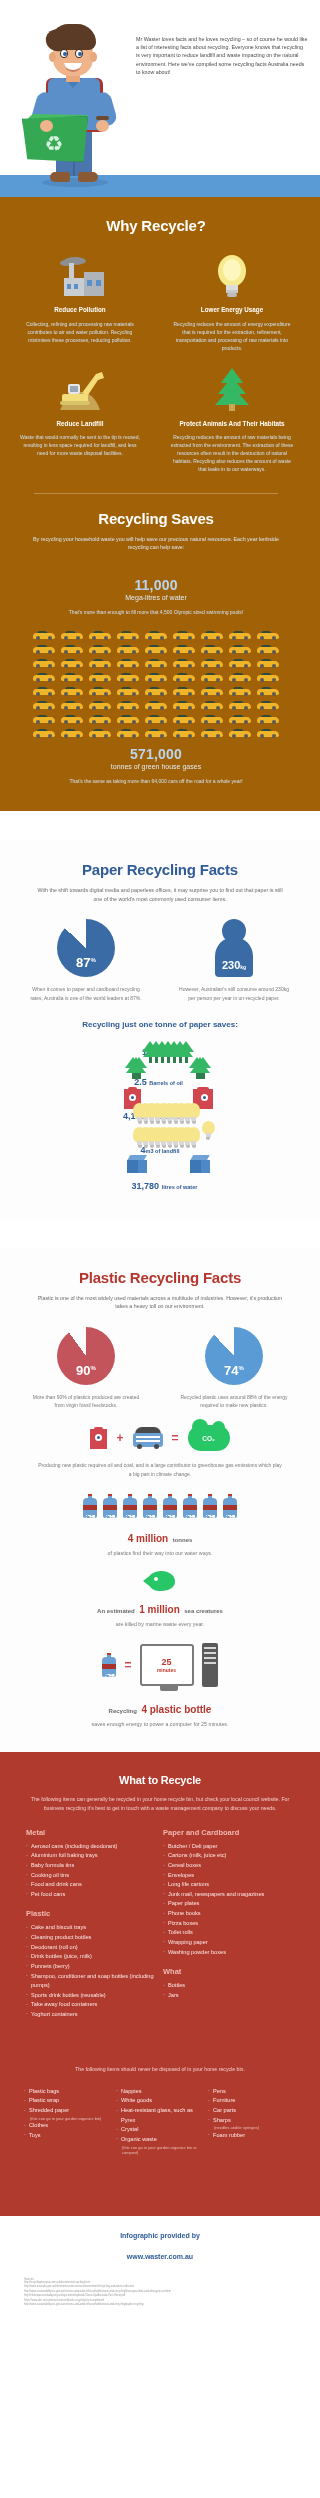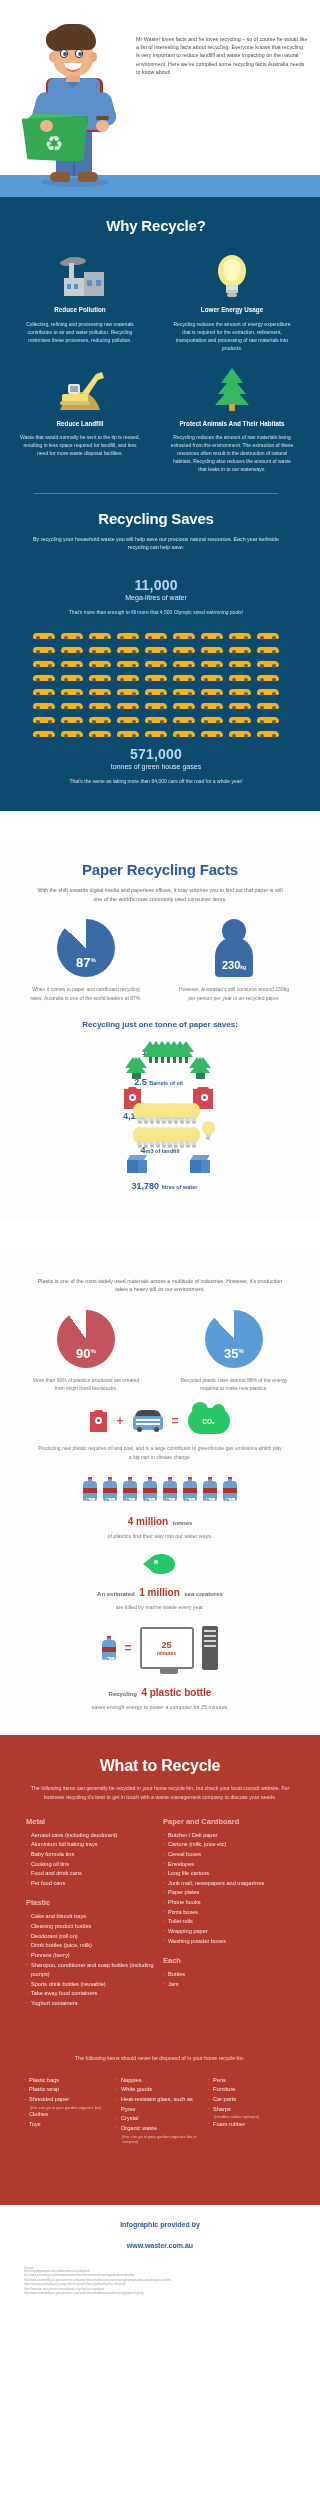--- a/index.html
+++ b/index.html
@@ -67,21 +67,21 @@
   .c-shoe-r { position:absolute; left:58px; top:152px; width:20px; height:10px; background:#8a5a34; border-radius:5px 8px 8px 5px;}
   .c-shadow { position:absolute; left:22px; top:158px; width:66px; height:9px; background:rgba(40,80,130,0.22); border-radius:50%;}
   .c-bin { position:absolute; left:2px; top:96px; width:66px; height:46px; background:#35a853; border-radius:3px;
            clip-path: polygon(0 6%, 100% 0, 93% 100%, 8% 94%); box-shadow: inset 0 0 0 1px #2d8f47; }
   .c-bin-top { position:absolute; left:2px; top:94px; width:66px; height:9px; background:#46bd64; border-radius:3px;
                clip-path: polygon(2% 100%, 16% 0, 100% 12%, 92% 100%); }
   .c-bin-logo { position:absolute; left:22px; top:112px; width:24px; height:24px; color:#d9f5e1; font-size:21px; line-height:24px; text-align:center;}
 
   
   .band-lightblue { background:#5b9bd5; height:22px; }
-  .sec-blue { background:#0c4a6e; color:#fff; padding: 20px 16px 26px 8px; }
+  .sec-blue { background:#a16207; color:#fff; padding: 20px 16px 26px 8px; }
   .sec-blue h2 {
     text-align:center; font-size:15px; font-weight:bold; color:#fff;
     letter-spacing:-0.2px;
   }
   .sec-blue .intro {
     text-align:center; font-size:5.3px; line-height:1.55; color:#dbe7f4;
     margin:8px auto 0 auto; max-width:250px;
   }
 
   .why-grid { display:grid; grid-template-columns:1fr 1fr; gap: 14px 8px; margin-top:18px; }
@@ -210,21 +210,21 @@
   .monitor { width:54px; height:42px; background:#fff; border:2.5px solid #7a7a7a; border-radius:3px; position:relative;
              display:flex; flex-direction:column; align-items:center; justify-content:center;}
   .monitor::after{content:""; position:absolute; left:18px; bottom:-7px; width:18px; height:5px; background:#7a7a7a; border-radius:0 0 2px 2px;}
   .mon-num { font-size:9px; font-weight:bold; color:#c0392b; }
   .mon-sub { font-size:5px; font-weight:bold; color:#c0392b; }
   .tower { width:16px; height:44px; background:#5a5a5a; border-radius:2px; padding:4px 2px; }
   .tower-s { height:2.5px; background:#d6d6d6; margin-bottom:2.5px; }
 
   
   .sec-red { background:#b03a2e; color:#fff; padding:22px 16px 26px 16px; }
-  .sec-red h2 { text-align:center; font-size:16px; font-weight:bold; color:#fff; letter-spacing:-0.2px;}
+  .sec-red h2 { text-align:center; font-size:11px; font-weight:bold; color:#fff; letter-spacing:-0.2px;}
   .sec-red .intro { text-align:center; font-size:5.2px; line-height:1.6; color:#f0cfcb; margin:9px auto 0; max-width:260px;}
   .red-cols { display:grid; grid-template-columns:1fr 1fr; gap:6px; margin-top:16px; padding:0 10px;}
   .red-cols3 { display:grid; grid-template-columns:1fr 1fr 1fr; gap:4px; margin-top:14px; padding:0 8px;}
   .cat-h { font-size:7.5px; font-weight:bold; color:#f2b8b1; margin:10px 0 5px 0; }
   .cat-h.first { margin-top:0; }
   ul.red-list { list-style:none; }
   ul.red-list li { font-size:5.6px; line-height:1.72; color:#fbe9e6; padding-left:5px; position:relative; }
   ul.red-list li::before { content:"·"; position:absolute; left:0; top:-0.5px; }
   ul.red-list li .note { display:block; font-size:4px; color:#eabdb6; line-height:1.4; padding-left:1px;}
 
@@ -974,32 +974,33 @@
           <span style="display: inline-block; line-height: 0; margin: 0px 1.5px;"><span class="wdrop"></span></span>
         </div>
       <div class="icon-line" style="margin-top:2px;">
         <span id="wdrops-d"><span style="display: inline-block; line-height: 0; margin: 0px 1.5px;"><span class="wdrop"></span></span><span style="display: inline-block; line-height: 0; margin: 0px 1.5px;"><span class="wdrop"></span></span></span>
         <span class="lbl"><span>31,780</span>&nbsp;<span class="unit">litres of water</span></span>
       </div>
     </div>
   </section>
 
   <section class="sec-white">
+    <h2 class="h-red">Plastic Recycling Facts</h2>
     <p class="intro">Plastic is one of the most widely used materials across a multitude of industries. However, it's production takes a heavy toll on our environment.</p>
 
     <div class="two-col">
       <div class="col-center">
         <div class="pie pie-red">
           <div class="pie-label"><span>90</span><sup>%</sup></div>
         </div>
         <div class="col-desc">More than 90% of plastics produced are created from virgin fossil feedstocks.</div>
       </div>
       <div class="col-center">
         <div class="pie pie-lblue">
-          <div class="pie-label"><span>35</span><sup>%</sup></div>
+          <div class="pie-label"><span>74</span><sup>%</sup></div>
         </div>
         <div class="col-desc">Recycled plastic uses around 88% of the energy required to make new plastics.</div>
       </div>
     </div>
 
     <div class="equation">
       <div class="barrel">
         <div class="barrel-cap"></div>
           <div class="barrel-b"></div>
           <div class="barrel-dot"></div>
@@ -1160,21 +1161,21 @@
             <li>Envelopes</li>
             <li>Long life cartons</li>
             <li>Junk mail, newspapers and magazines</li>
             <li>Paper plates</li>
             <li>Phone books</li>
             <li>Pizza boxes</li>
             <li>Toilet rolls</li>
             <li>Wrapping paper</li>
             <li>Washing powder boxes</li>
           </ul>
-          <div class="cat-h">Each</div>
+          <div class="cat-h">What</div>
           <ul class="red-list">
             <li>Bottles</li>
             <li>Jars</li>
           </ul>
         </div>
       </div>
   </section>
 
   <section class="sec-red" style="padding-top:10px; padding-bottom:60px;">
     <p class="intro">The following items should never be disposed of in your home recycle bin.</p>

